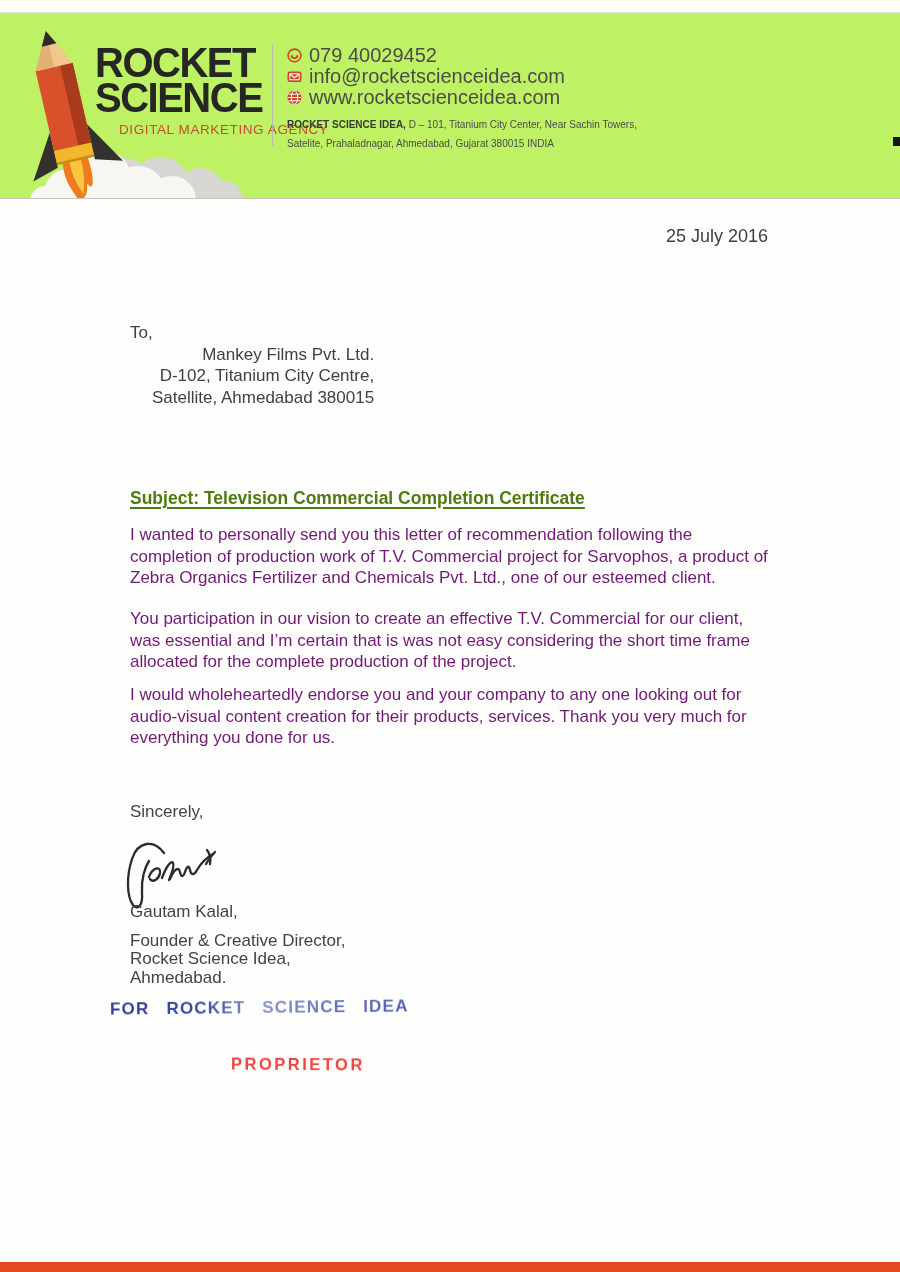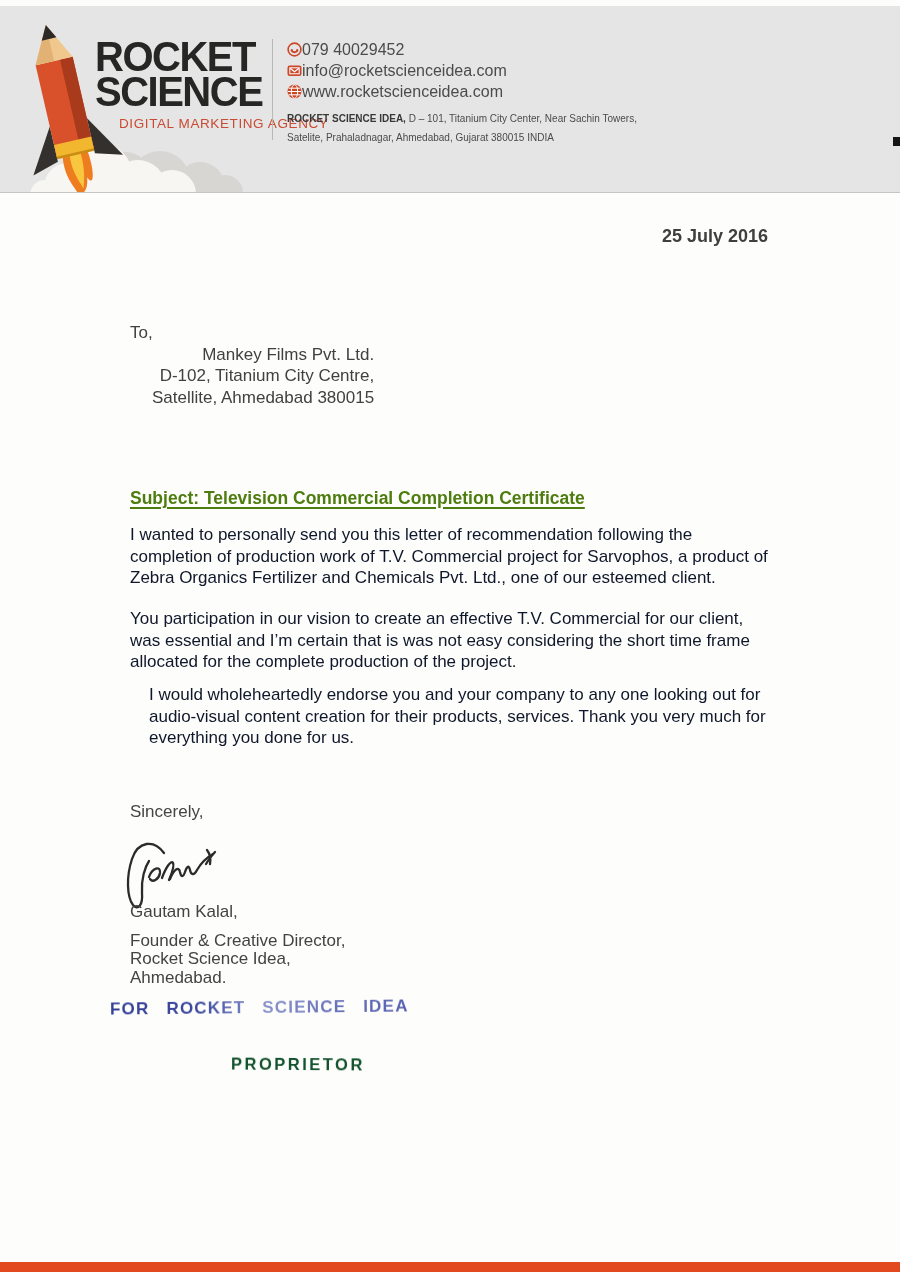--- a/index.html
+++ b/index.html
@@ -13,23 +13,23 @@
     width: 900px;
     height: 1272px;
     background: #fdfdfb;
     overflow: hidden;
     color: #424242;
   }
 
   
   .letterhead {
     position: absolute;
-    left: 0; top: 6px;
+    left: 0; top: 12px;
     width: 900px; height: 187px;
-    background: #e5e5e5;
+    background: #bef264;
     border-top: 1px solid #e6e5e2;
     border-bottom: 1px solid #c6c5c1;
     overflow: hidden;
   }
   .logo-art { position: absolute; left: 10px; top: 16px; }
   .logo-text { position: absolute; left: 95px; top: 32px; }
   .logo-title {
     font-weight: 700;
     font-size: 40px;
     line-height: 35px;
@@ -47,59 +47,58 @@
     margin-left: 24px;
   }
   .header-divider {
     position: absolute;
     left: 272px; top: 32px;
     width: 1px; height: 101px;
     background: #b9b8b4;
   }
   .contact { position: absolute; left: 287px; top: 32px; width: 470px; }
   .contact-row {
-    display: flex; align-items: center; 
+    display: flex; align-items: center; gap: 7px;
     height: 21px;
-    font-size: 16px;
+    font-size: 20px;
     color: #4b4b4b;
     white-space: nowrap;
   }
   .contact-row svg { flex: 0 0 auto; }
   .contact-address {
     margin-top: 7px;
     font-size: 10px;
     line-height: 19px;
     color: #4b4b4b;
     white-space: nowrap;
   }
   .contact-address b { color: #383837; font-weight: 700; }
 
   
   .date-line {
     position: absolute;
     right: 132px; top: 226px;
     font-size: 18px;
     color: #3f3f3f;
-    font-weight: bold;
   }
   .recipient { position: absolute; left: 130px; top: 322px; font-size: 17px; line-height: 21.5px; color: #414141; }
   .recipient .indent { padding-left: 22px; white-space: nowrap; text-align: right; }
   .subject-line {
     position: absolute; left: 130px; top: 488px;
     font-size: 17.5px; font-weight: 700; color: #4d7c0f;
     text-decoration: underline;
     text-underline-offset: 3px;
     text-decoration-thickness: 1.5px;
     white-space: nowrap;
   }
-  .para { position: absolute; left: 130px; font-size: 17px; line-height: 21.5px; color: #0f172a; }
+  .para { position: absolute; left: 130px; font-size: 17px; line-height: 21.5px; color: #701a75; }
   .para div { white-space: nowrap; }
   .para-1 { top: 524px; }
   .para-2 { top: 608px; }
-  .para-3 { top: 684px; margin-left: 19px; }
+  .para-3 { top: 684px; }
   .closing { position: absolute; left: 130px; top: 802px; font-size: 17px; color: #454545; }
   .signature-art { position: absolute; left: 118px; top: 833px; }
   .sig-block { position: absolute; left: 130px; top: 903px; font-size: 17px; color: #434343; }
   .sig-block .sig-name { margin-bottom: 10px; }
   .sig-block div { line-height: 18.5px; white-space: nowrap; }
 
   
   .stamp-line1 {
     position: absolute; left: 110px; top: 998px;
     font-size: 17px; font-weight: 700;
@@ -107,21 +106,21 @@
     transform: rotate(-0.6deg);
     color: #4450a5;
     filter: blur(0.3px);
     white-space: nowrap;
   }
   .stamp-line2 {
     position: absolute; left: 231px; top: 1055px;
     font-size: 16.5px; font-weight: 700;
     letter-spacing: 2.5px;
     transform: rotate(0.4deg);
-    color: #14532d;
+    color: #ef4444;
     filter: blur(0.3px);
     white-space: nowrap;
   }
   @supports (-webkit-background-clip: text) {
     .stamp-line1 {
       background: linear-gradient(90deg, #333f97 0%, #3d49a0 30%, #8a93cc 52%, #6a74bb 72%, #5560b0 100%);
       -webkit-background-clip: text;
       background-clip: text;
       color: transparent;
     }

